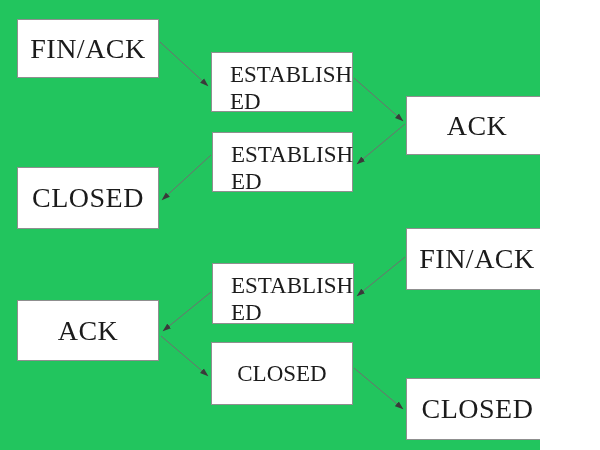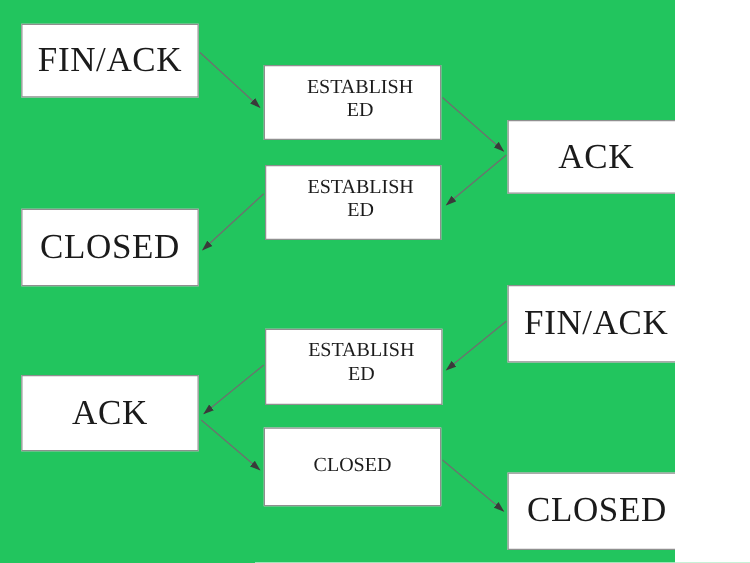--- a/index.html
+++ b/index.html
@@ -30,25 +30,24 @@
     color: #1b1b1b;
   }
   .node.big {
     display: flex;
     align-items: center;
     justify-content: center;
     font-size: 28px;
     letter-spacing: 0.5px;
   }
   .node.small {
-    font-size: 16px;
+    font-size: 23px;
     line-height: 1.18;
     padding: 8px 6px 0 18px;
     white-space: pre-line;
-    text-align: center;
   }
   .node.small.centered {
     display: flex;
     align-items: center;
     justify-content: center;
     padding: 0;
   }
   
   #n-finack-top        { left: 17px;  top: 19px;  width: 142px; height: 59px; }
   #n-established-top   { left: 211px; top: 52px;  width: 142px; height: 60px; }

